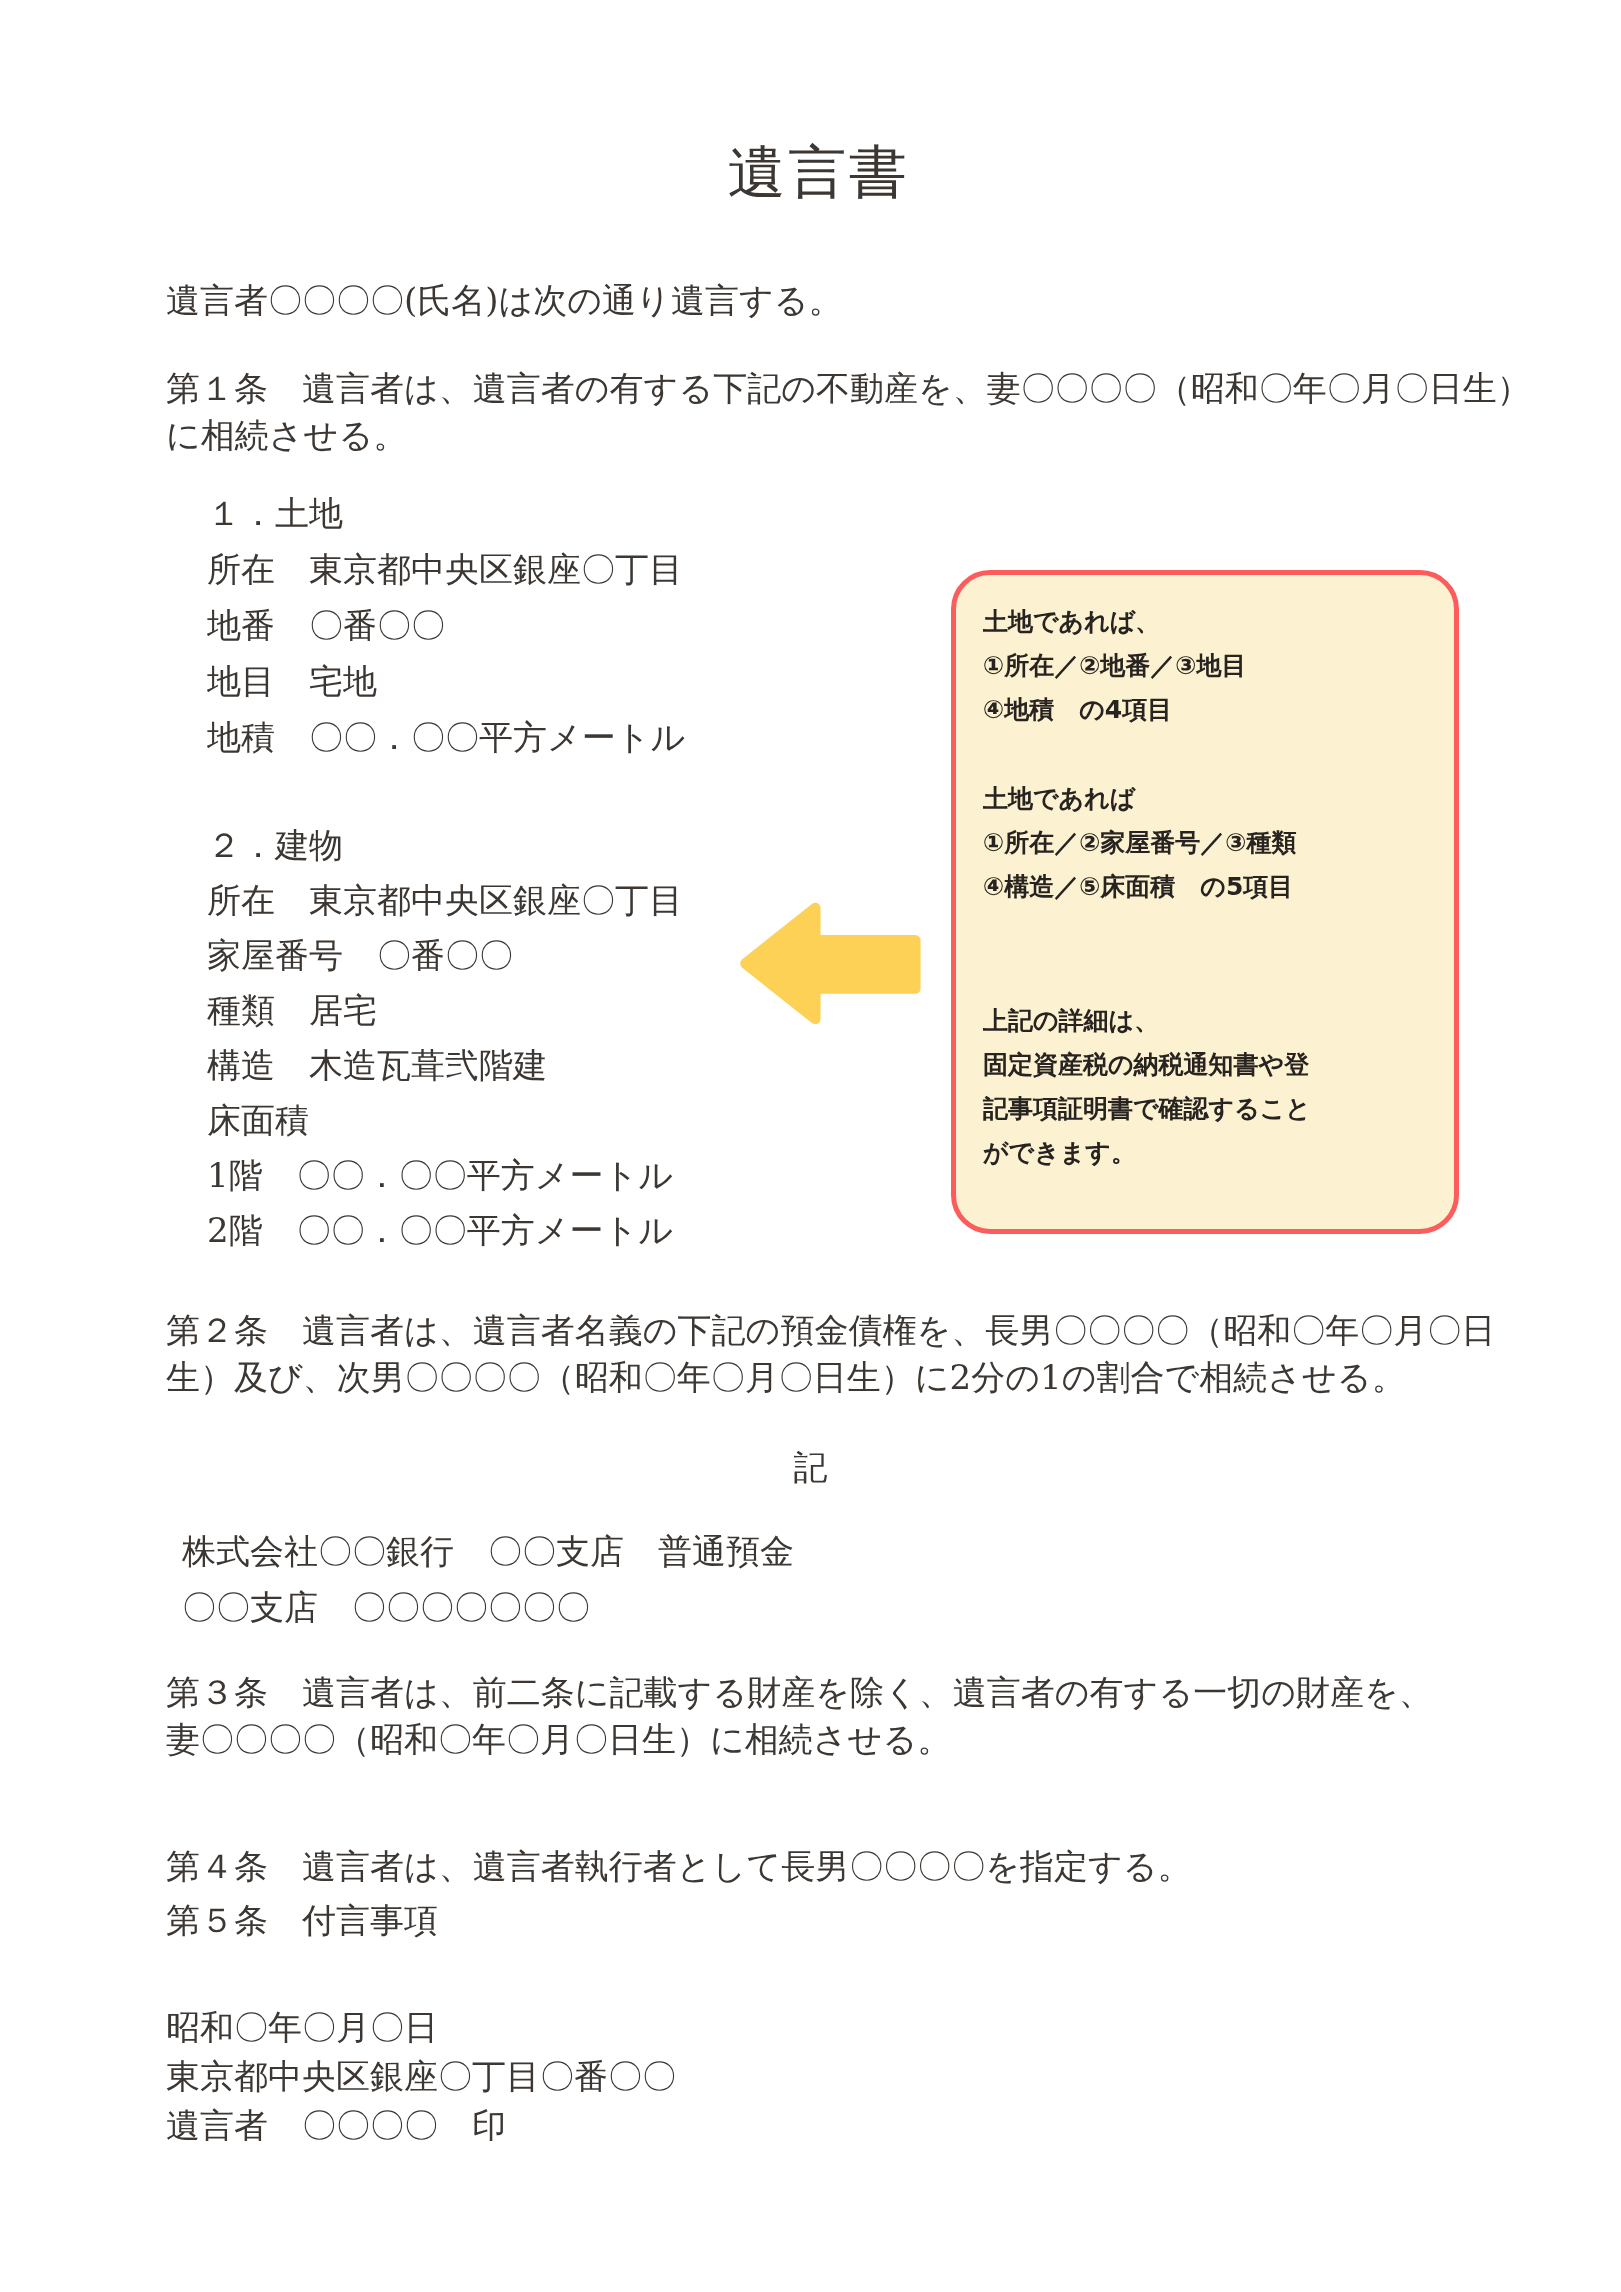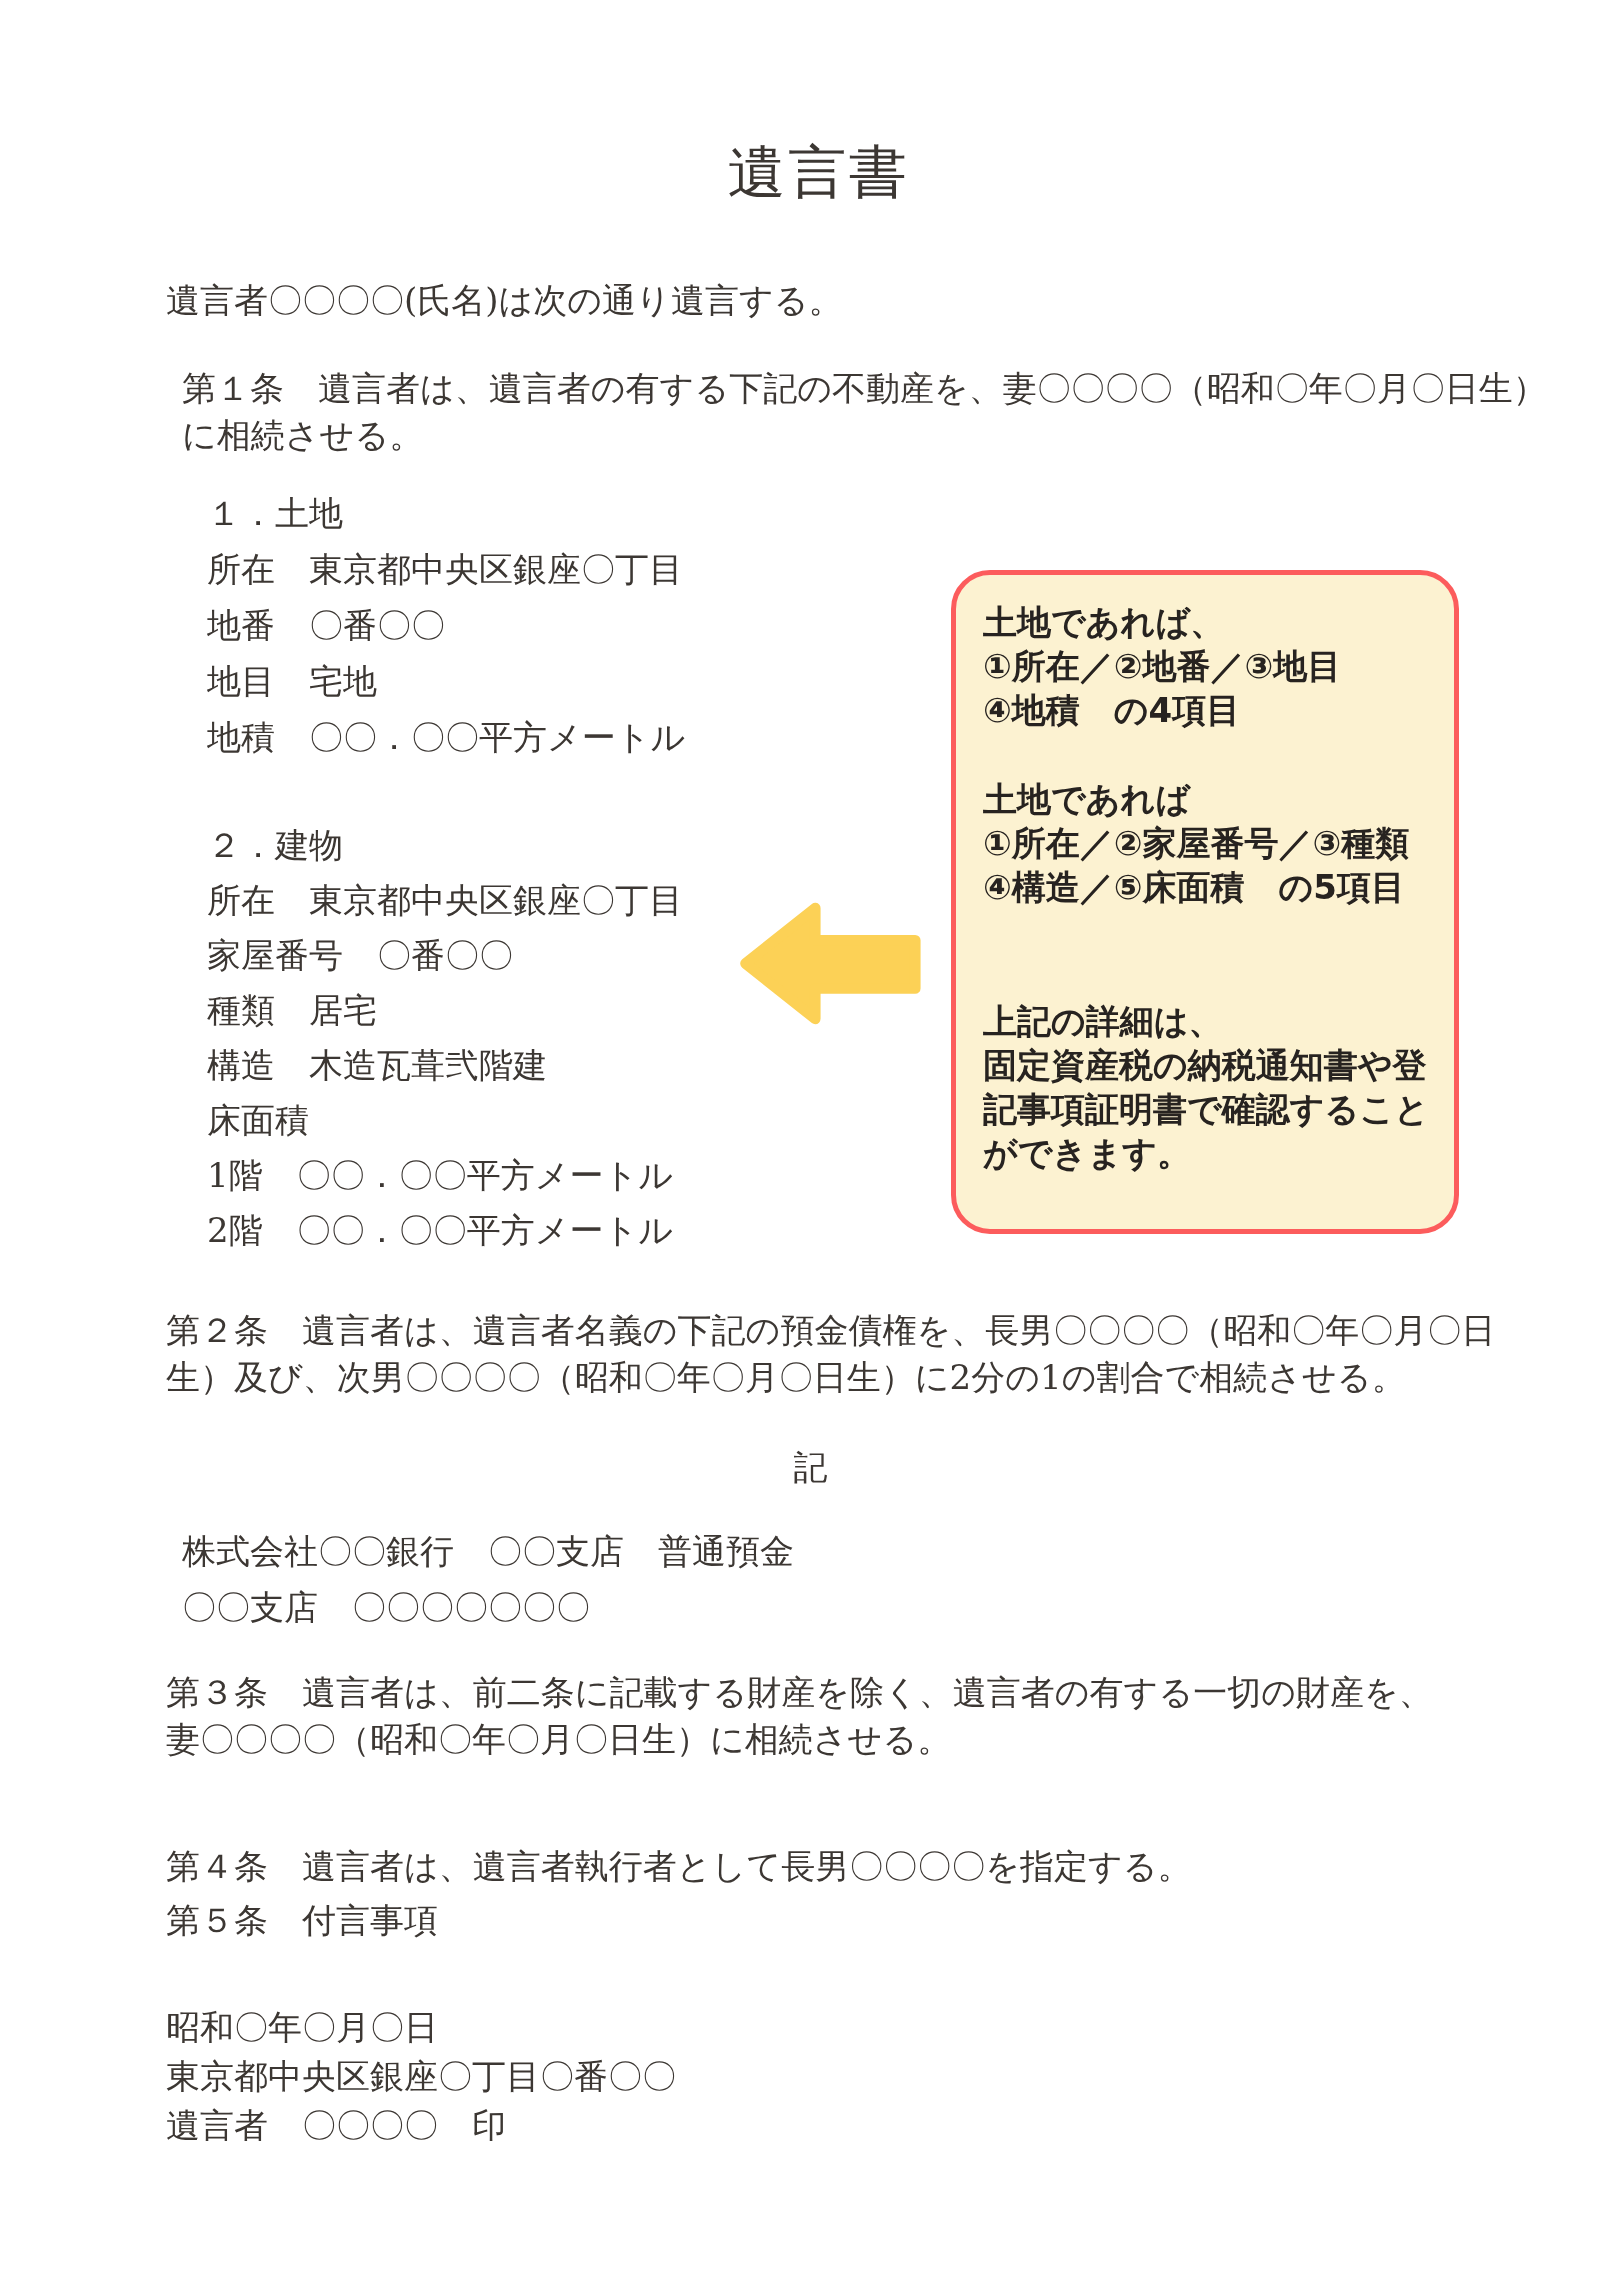--- a/index.html
+++ b/index.html
@@ -39,21 +39,21 @@
     width: 508px; height: 664px;
     box-sizing: border-box;
     background: #fcf2d1;
     border: 5.4px solid #fc5c5c;
     border-radius: 39px;
     padding: 25px 16px 0 27px;
     font-family: "DejaVu Sans", "Liberation Sans", sans-serif;
     font-weight: bold;
     color: #272320;
   }
-  .callout .cl { font-size: 34px; line-height: 44px; white-space: pre; }
+  .callout .cl { font-size: 25px; line-height: 44px; white-space: pre; }
   .callout .grp-building { margin-top: 45px; }
   .callout .grp-note { margin-top: 90px; }
 
   .arrow-wrap {
     position: absolute;
     left: 738px; top: 901px;
     width: 183px; height: 125px;
   }
   .arrow-wrap svg { display: block; width: 100%; height: 100%; }
   .arrow-wrap polygon { stroke: #fcd156; stroke-width: 12; stroke-linejoin: round; }
@@ -62,21 +62,21 @@
 <body>
 
 <div class="page">
 
   <h1 class="title">遺言書</h1>
 
   <div class="abs intro" style="top:282px; left:166px;">
     <div class="line">遺言者〇〇〇〇(氏名)は次の通り遺言する。</div>
   </div>
 
-  <div class="abs para" style="top:365px; left:182px;">
+  <div class="abs para" style="top:365px; left:166px;">
     <div class="line">第１条　遺言者は、遺言者の有する下記の不動産を、妻〇〇〇〇（昭和〇年〇月〇日生）</div>
     <div class="line">に相続させる。</div>
   </div>
 
   <div class="abs list-land" style="top:485px; left:207px;">
     <div class="line">１．土地</div>
     <div class="line">所在　東京都中央区銀座〇丁目</div>
     <div class="line">地番　〇番〇〇</div>
     <div class="line">地目　宅地</div>
     <div class="line">地積　〇〇．〇〇平方メートル</div>

